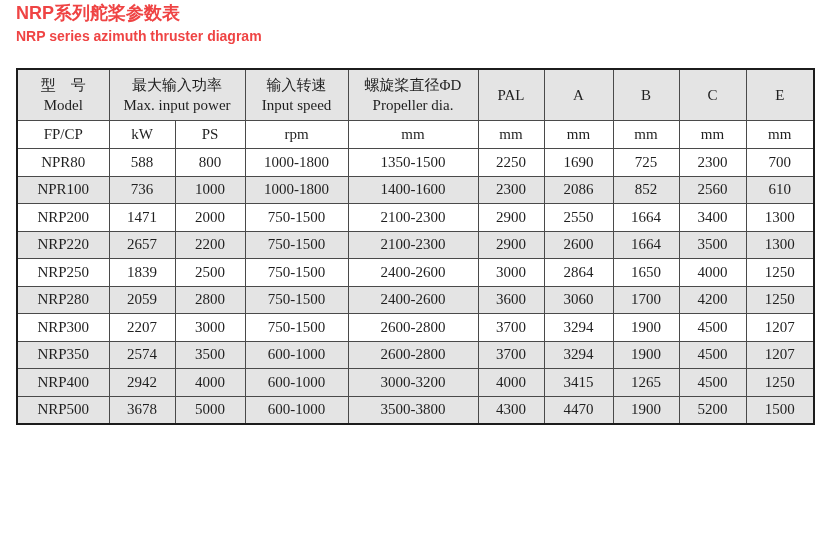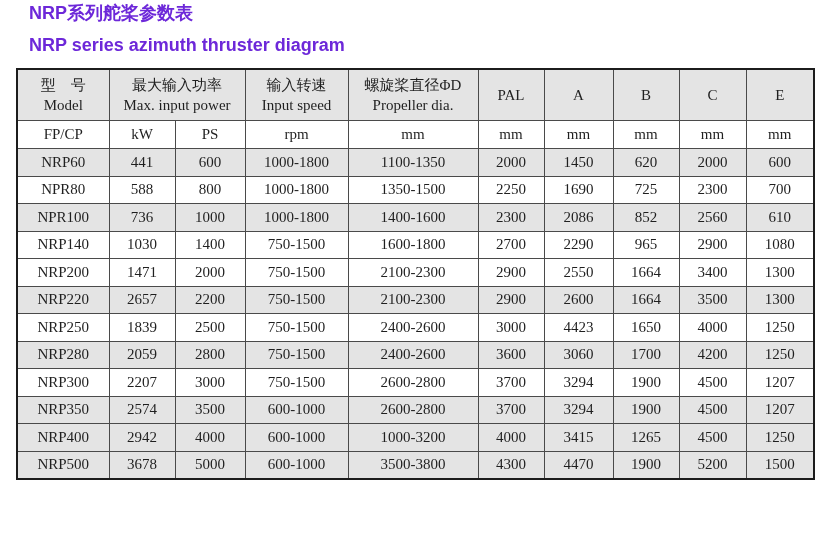--- a/index.html
+++ b/index.html
@@ -12,28 +12,28 @@
   }
   .page {
     position: relative;
     width: 830px;
     height: 555px;
     background: #ffffff;
   }
   .titles {
     position: absolute;
     top: 2px;
-    left: 29px;
+    left: 16px;
     font-family: "Liberation Sans", "DejaVu Sans", sans-serif;
     font-weight: bold;
-    color: #6d28d9;
+    color: #ef4444;
     line-height: 23px;
   }
   .title-cn { font-size: 18px; }
-  .title-en { font-size: 18px; margin-top: 9px; }
+  .title-en { font-size: 14px; }
 
   table.thruster {
     position: absolute;
     top: 68px;
     left: 16px;
     border-collapse: collapse;
     table-layout: fixed;
     width: 797px;
     font-family: "Liberation Serif", "DejaVu Serif", serif;
     color: #1f1f1f;
@@ -124,32 +124,20 @@
           <td>rpm</td>
           <td>mm</td>
           <td>mm</td>
           <td>mm</td>
           <td>mm</td>
           <td>mm</td>
           <td>mm</td>
         </tr>
     </thead>
     <tbody>
-        <tr class="data-row shaded">
-          <td>NRP60</td>
-          <td>441</td>
-          <td>600</td>
-          <td>1000-1800</td>
-          <td>1100-1350</td>
-          <td>2000</td>
-          <td>1450</td>
-          <td>620</td>
-          <td>2000</td>
-          <td>600</td>
-        </tr>
         <tr class="data-row">
           <td>NPR80</td>
           <td>588</td>
           <td>800</td>
           <td>1000-1800</td>
           <td>1350-1500</td>
           <td>2250</td>
           <td>1690</td>
           <td>725</td>
           <td>2300</td>
@@ -161,32 +149,20 @@
           <td>1000</td>
           <td>1000-1800</td>
           <td>1400-1600</td>
           <td>2300</td>
           <td>2086</td>
           <td>852</td>
           <td>2560</td>
           <td>610</td>
         </tr>
         <tr class="data-row">
-          <td>NRP140</td>
-          <td>1030</td>
-          <td>1400</td>
-          <td>750-1500</td>
-          <td>1600-1800</td>
-          <td>2700</td>
-          <td>2290</td>
-          <td>965</td>
-          <td>2900</td>
-          <td>1080</td>
-        </tr>
-        <tr class="data-row">
           <td>NRP200</td>
           <td>1471</td>
           <td>2000</td>
           <td>750-1500</td>
           <td>2100-2300</td>
           <td>2900</td>
           <td>2550</td>
           <td>1664</td>
           <td>3400</td>
           <td>1300</td>
@@ -203,21 +179,21 @@
           <td>3500</td>
           <td>1300</td>
         </tr>
         <tr class="data-row">
           <td>NRP250</td>
           <td>1839</td>
           <td>2500</td>
           <td>750-1500</td>
           <td>2400-2600</td>
           <td>3000</td>
-          <td>4423</td>
+          <td>2864</td>
           <td>1650</td>
           <td>4000</td>
           <td>1250</td>
         </tr>
         <tr class="data-row shaded">
           <td>NRP280</td>
           <td>2059</td>
           <td>2800</td>
           <td>750-1500</td>
           <td>2400-2600</td>
@@ -249,21 +225,21 @@
           <td>3294</td>
           <td>1900</td>
           <td>4500</td>
           <td>1207</td>
         </tr>
         <tr class="data-row shaded">
           <td>NRP400</td>
           <td>2942</td>
           <td>4000</td>
           <td>600-1000</td>
-          <td>1000-3200</td>
+          <td>3000-3200</td>
           <td>4000</td>
           <td>3415</td>
           <td>1265</td>
           <td>4500</td>
           <td>1250</td>
         </tr>
         <tr class="data-row shaded">
           <td>NRP500</td>
           <td>3678</td>
           <td>5000</td>

